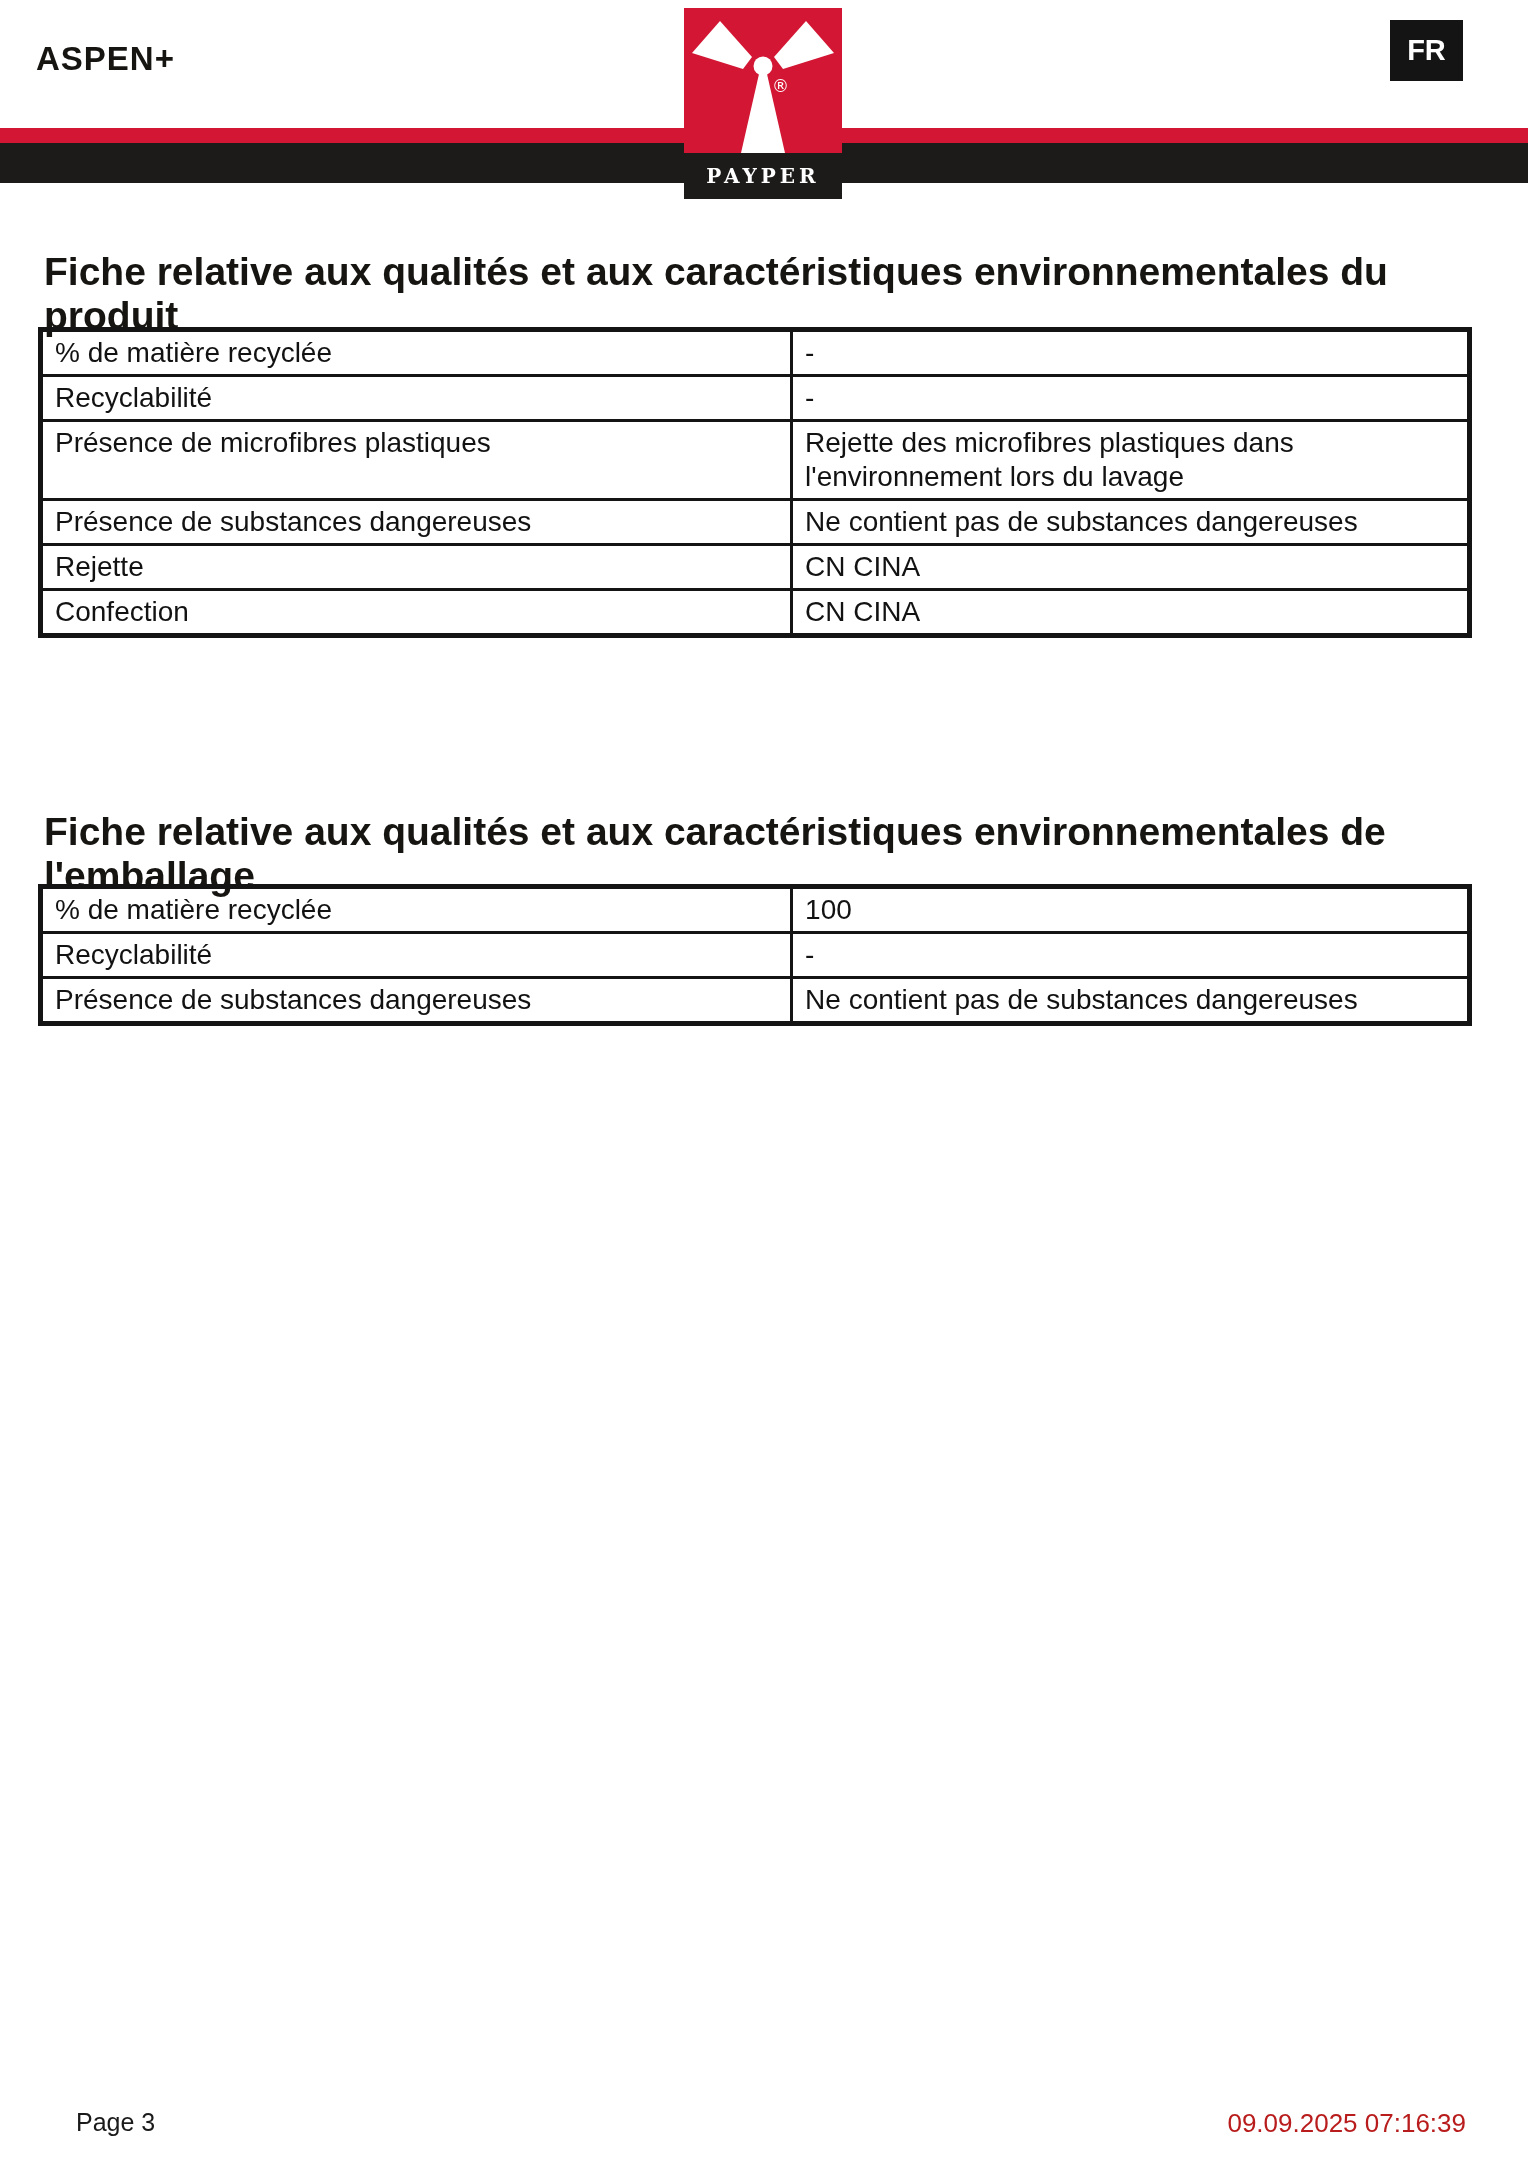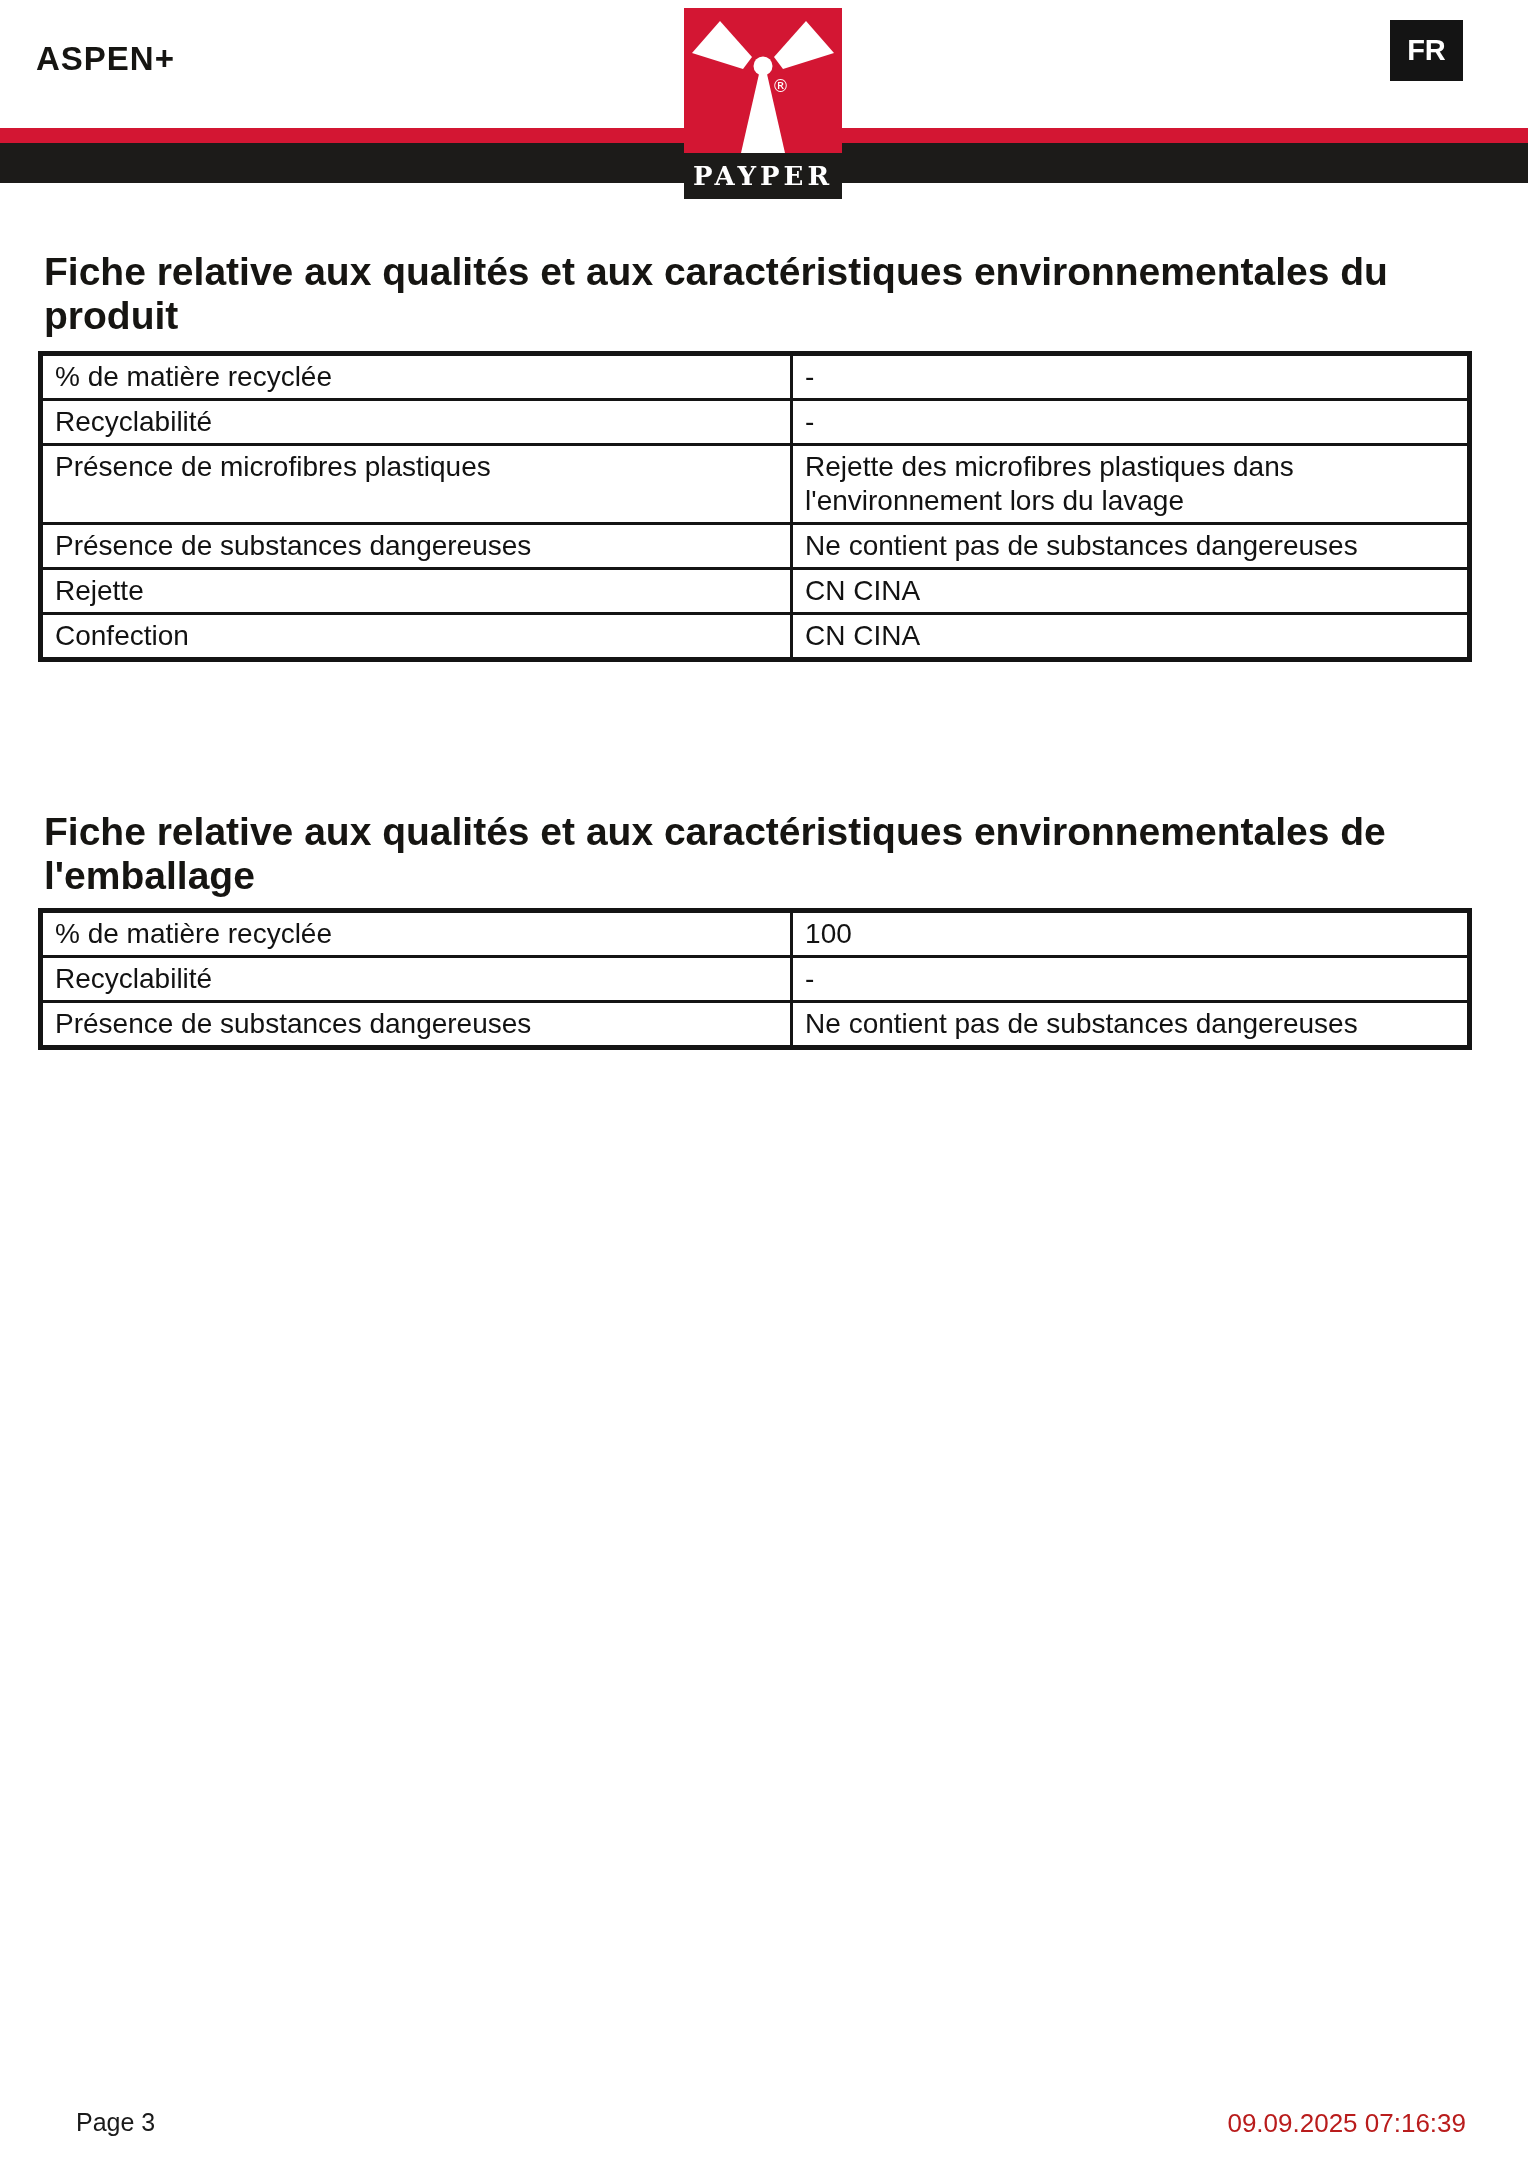--- a/index.html
+++ b/index.html
@@ -33,37 +33,36 @@
     background:#1C1B19;
   }
   .logo { position:absolute; left:684px; top:8px; width:158px; }
   .logo-square {
     width:158px; height:145px; background:#D31633; position:relative;
   }
   .logo-square svg { display:block; width:158px; height:145px; }
   .logo-band {
     width:158px; height:46px; background:#1C1B19; color:#ffffff;
     font-family:"DejaVu Serif", serif; font-weight:bold;
-    font-size:26px; letter-spacing:4px;
+    font-size:20px; letter-spacing:4px;
     display:flex; align-items:center; justify-content:center;
   }
 
   
   .section-title {
     position:absolute; left:44px;
     font-size:39px; font-weight:bold;
   }
   #stitle1 { top:250px; }
   #stitle2 { top:810px; }
 
   .env-table {
     position:absolute; left:38px; width:1434px;
     border-collapse:collapse; border:5px solid #141414;
     table-layout:fixed;
-    margin-top:24px;
   }
   #table1 { top:327px; }
   #table2 { top:884px; }
   .env-table td {
     border:3px solid #141414;
     font-size:28px; line-height:34px;
     padding:4px 12px; vertical-align:top; color:#121212;
   }
   .env-table td.t-label { width:50.6%; }
 

